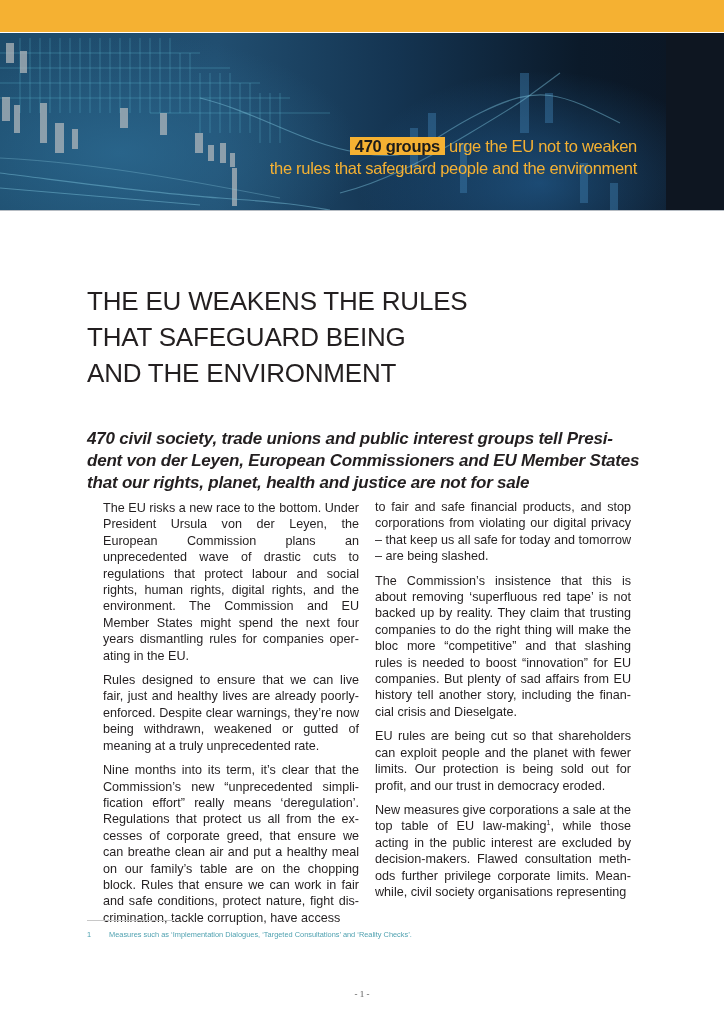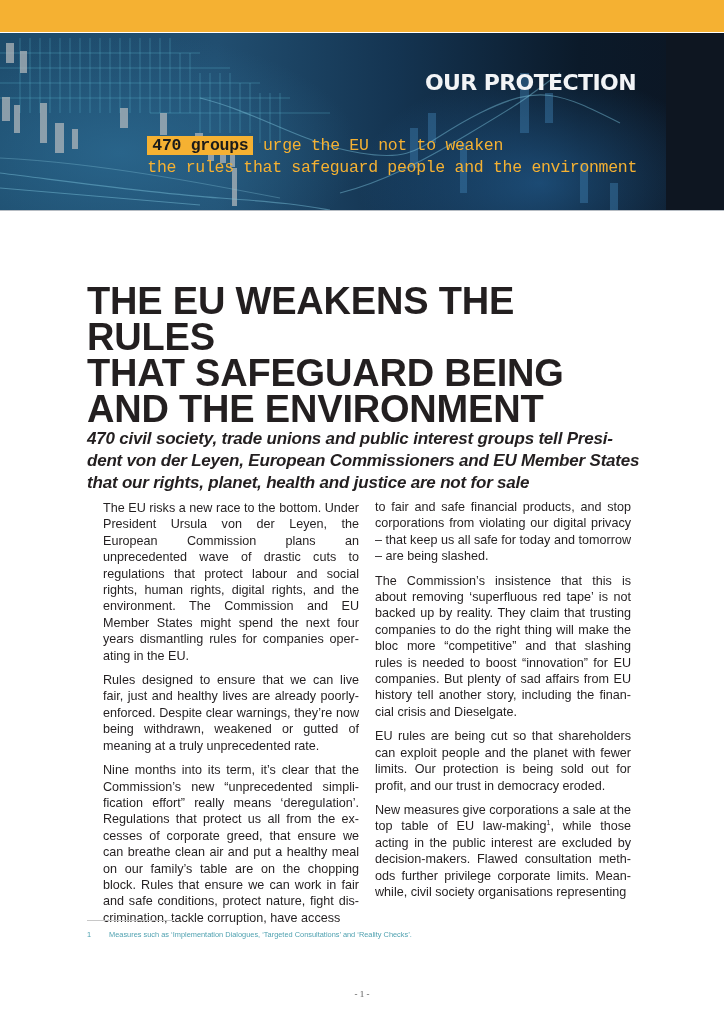--- a/index.html
+++ b/index.html
@@ -17,27 +17,27 @@
       border-bottom: 1px solid #b6bcc3;
     }
     .banner svg.bg { position: absolute; left: 0; top: 0; }
     .banner .right-strip { position: absolute; right: 0; top: 0; width: 58px; height: 100%; background: #0e1621; }
     .banner-title {
       position: absolute; right: 88px; top: 36px; text-align: right; color: #f2f4f6;
       font-family: "DejaVu Sans", sans-serif; font-weight: bold; font-size: 22px; line-height: 28px;
       letter-spacing: -0.6px;
     }
     .banner-sub {
-      position: absolute; right: 87px; top: 102px; text-align: left; color: #f5b132;
-      font-family: Liberation Mono, monospace; font-size: 16.5px; line-height: 22px; letter-spacing: -0.3px;
+      position: absolute; right: 87px; top: 102px; text-align: right; color: #f5b132;
+      font-family: Liberation Sans, sans-serif; font-size: 16.5px; line-height: 22px; letter-spacing: -0.3px;
     }
     .banner-sub .hl { background: #f5b132; color: #1b1b1b; font-weight: bold; padding: 0 5px 0 5px; }
     .main-title {
       position: absolute; left: 87px; top: 283px; width: 560px; margin: 0;
-      font-family: "Liberation Sans", sans-serif; font-weight: bold; font-size: 38px; line-height: 36px;
+      font-family: "Liberation Sans", sans-serif; font-weight: normal; font-size: 26px; line-height: 36px;
       color: #231f20; letter-spacing: -0.2px;
     }
     .lede {
       position: absolute; left: 87px; top: 428px; width: 555px; margin: 0;
       font-family: "Liberation Sans", sans-serif; font-weight: bold; font-style: italic;
       font-size: 17px; line-height: 22px; color: #231f20; letter-spacing: -0.2px;
     }
     .col {
       position: absolute; top: 500px; width: 272px;
       font-family: "Liberation Sans", sans-serif; font-size: 12.6px; line-height: 16.4px;
@@ -130,21 +130,20 @@
       <path d="M200 65 C 260 80, 300 110, 360 120 S 420 110, 480 80 S 560 60, 620 90"></path>
       <path d="M340 160 C 380 150, 420 130, 470 100 S 520 70, 560 40"></path>
     </g>
     <g fill="none" stroke="#8fd0e6" stroke-opacity="0.3" stroke-width="1">
       <path d="M0 125 C 100 130, 200 150, 280 165"></path>
     </g>
   </svg>
   <div class="right-strip"></div>
 
   <div class="banner-title">
-    <div>OUR PROTECTION</div>
   </div>
   <div class="banner-sub">
     <div><span class="hl">470 groups</span><span> urge the EU not to weaken</span></div>
     <div>the rules that safeguard people and the environment</div>
   </div>
 </div>
 
 <h1 class="main-title">
   <div>THE EU WEAKENS THE RULES</div>
   <div>THAT SAFEGUARD BEING</div>

